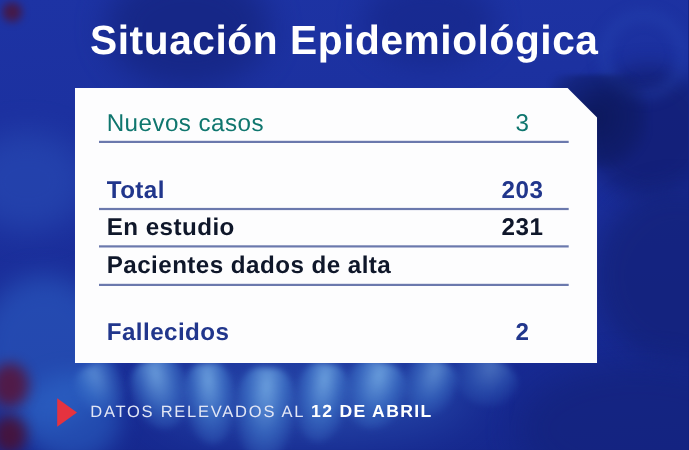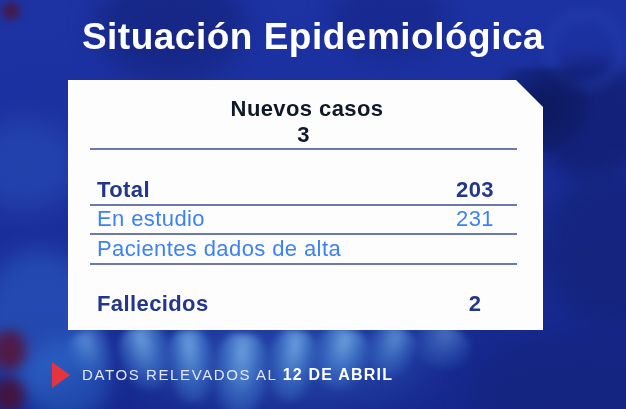--- a/index.html
+++ b/index.html
@@ -49,23 +49,23 @@
   .card {
     position:absolute; left:68px; top:80px; width:475px; height:250px;
     background:#fdfdfe;
     clip-path:polygon(0 0, calc(100% - 27px) 0, 100% 27px, 100% 100%, 0 100%);
   }
   .rows { position:absolute; left:22px; right:26px; top:16px; bottom:12px; display:flex; flex-direction:column; }
   .row { flex:1 1 0; display:flex; align-items:center; justify-content:space-between; border-bottom:2px solid #6b79ad; }
   .row:last-child { border-bottom:none; }
   .row .label { padding-left:7px; font-size:22px; letter-spacing:0.4px; white-space:nowrap; }
   .row .value { width:84px; text-align:center; font-size:22px; letter-spacing:0.5px; }
-  .style-red  { color:#0f172a; font-weight:700;flex-direction:column; }
+  .style-red  { color:#0f766e; font-weight:400; }
   .style-navy { color:#21368c; font-weight:700;margin-top:26px; }
-  .style-blue { color:#3b82f6; font-weight:400; }
+  .style-blue { color:#0f172a; font-weight:700; }
 
   
   .footer { position:absolute; left:52px; top:362px; display:flex; align-items:center; }
   .play-arrow { width:0; height:0; border-top:13px solid transparent; border-bottom:13px solid transparent; border-left:18px solid #e5333f; }
   .footer-text { margin-left:12px; color:#e2e6f5; font-size:15px; letter-spacing:1.6px; white-space:nowrap; }
   .footer-text b { color:#ffffff; font-weight:700; font-size:16px; letter-spacing:1.2px; }
 </style>
 </head>
 <body>
 

